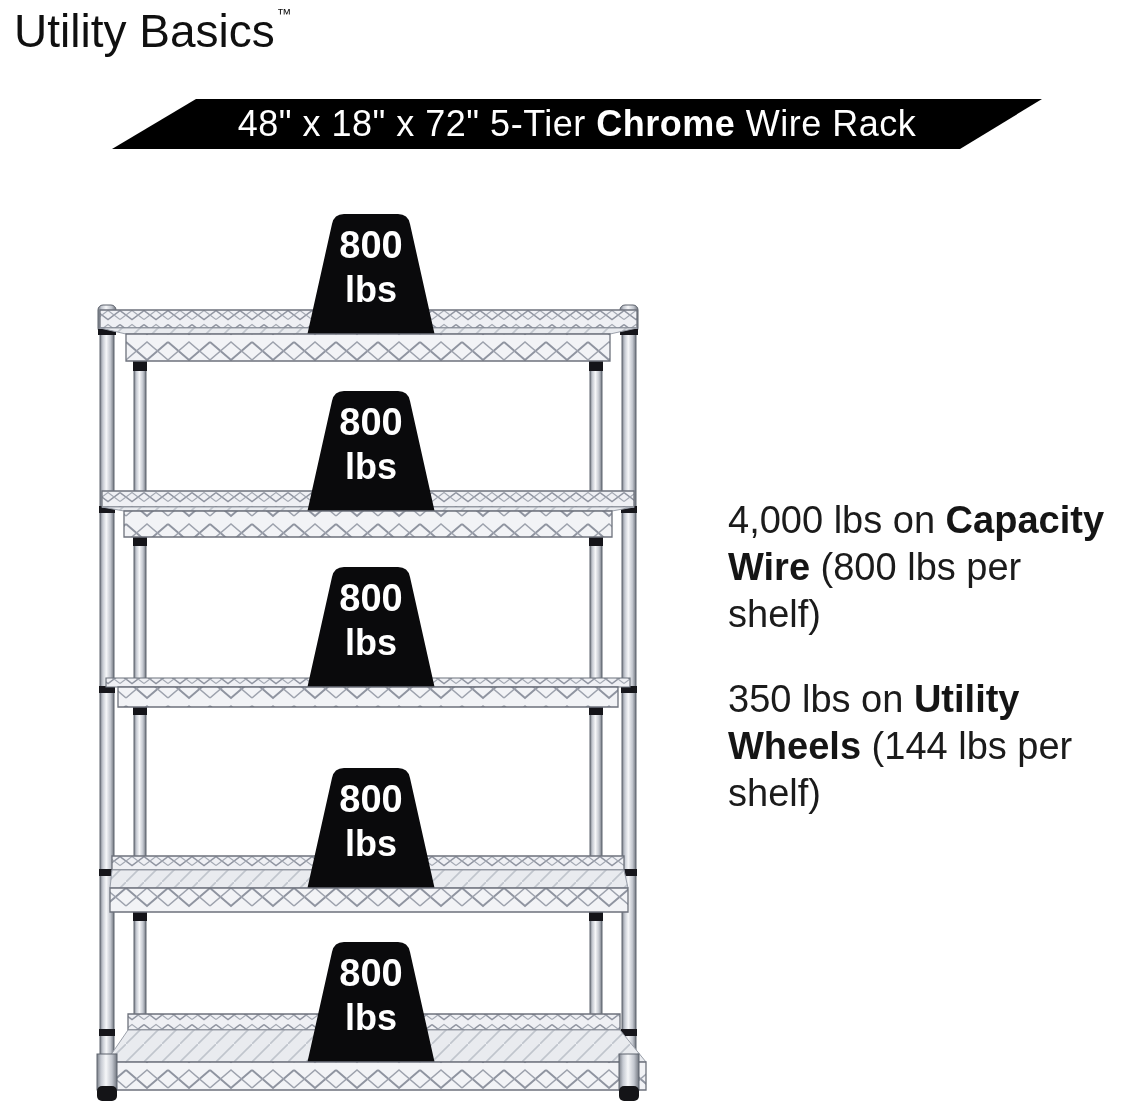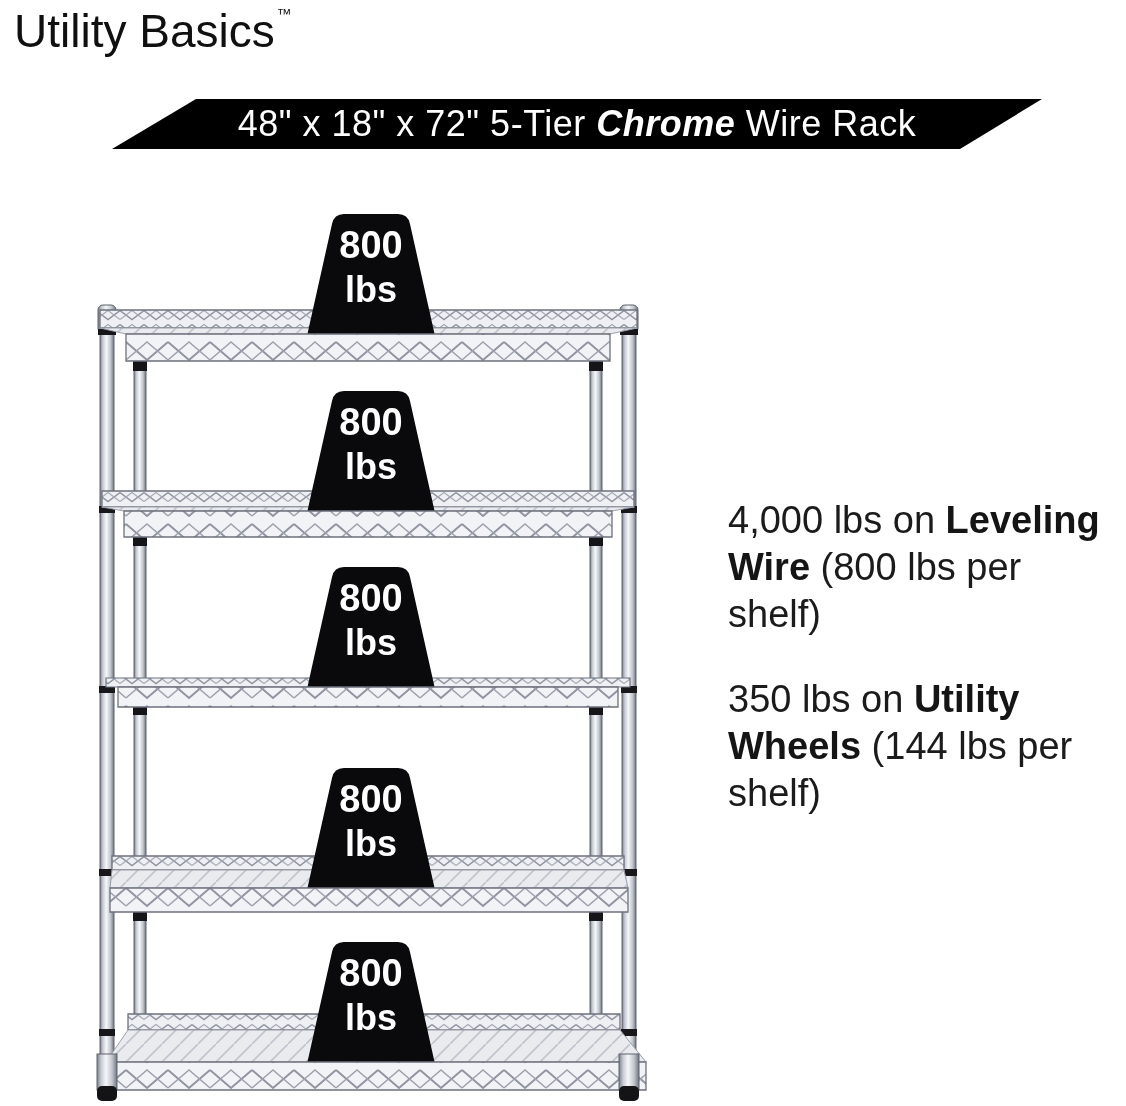--- a/index.html
+++ b/index.html
@@ -9,21 +9,21 @@
   
   .logo{position:absolute;left:14px;top:4px;font-size:46px;color:#101010;
         letter-spacing:0px;white-space:nowrap;}
   .logo .tm{font-size:15px;vertical-align:28px;margin-left:2px;}
 
   
   .banner{position:absolute;left:112px;top:99px;width:930px;height:50px;
           background:#000;display:flex;align-items:center;justify-content:center;
           clip-path:polygon(84px 0, 100% 0, calc(100% - 82px) 100%, 0 100%);}
   .banner .bt{color:#fff;font-size:36px;white-space:nowrap;letter-spacing:.5px;}
-  .banner .bt b{font-weight:700;font-style:italic;}
+  .banner .bt b{font-weight:700;}
 
   
   .info{position:absolute;left:728px;top:412px;width:400px;color:#1b1b1b;
         font-size:38px;line-height:47px;}
   .info p{margin:0 0 38px 0;}
   .info b{font-weight:700;color:#151515;}
 
   
   .rack-svg{position:absolute;left:0;top:0;width:1126px;height:1106px;}
   .wt-label{font-family:"Liberation Sans", sans-serif;font-weight:700;fill:#ffffff;}
@@ -156,15 +156,15 @@
   <g>
     <rect x="97" y="1054" width="20" height="36" fill="url(#pg)" stroke="#5f646e" stroke-width="1"></rect>
     <rect x="97" y="1086" width="20" height="15" rx="5" fill="#141417"></rect>
     <rect x="619" y="1054" width="20" height="36" fill="url(#pg)" stroke="#5f646e" stroke-width="1"></rect>
     <rect x="619" y="1086" width="20" height="15" rx="5" fill="#141417"></rect>
   </g>
 </svg>
 
 <div class="info">
   <p><br></p>
-  <p><span>4,000 lbs on </span><b>Leveling</b><br><b>Wire</b><span> (800 lbs per</span><br><span>shelf)</span></p>
+  <p><span>4,000 lbs on </span><b>Capacity</b><br><b>Wire</b><span> (800 lbs per</span><br><span>shelf)</span></p>
   <p><span>350 lbs on </span><b>Utility</b><br><b>Wheels</b><span> (144 lbs per</span><br><span>shelf)</span></p>
 </div>
 
 </body></html>

